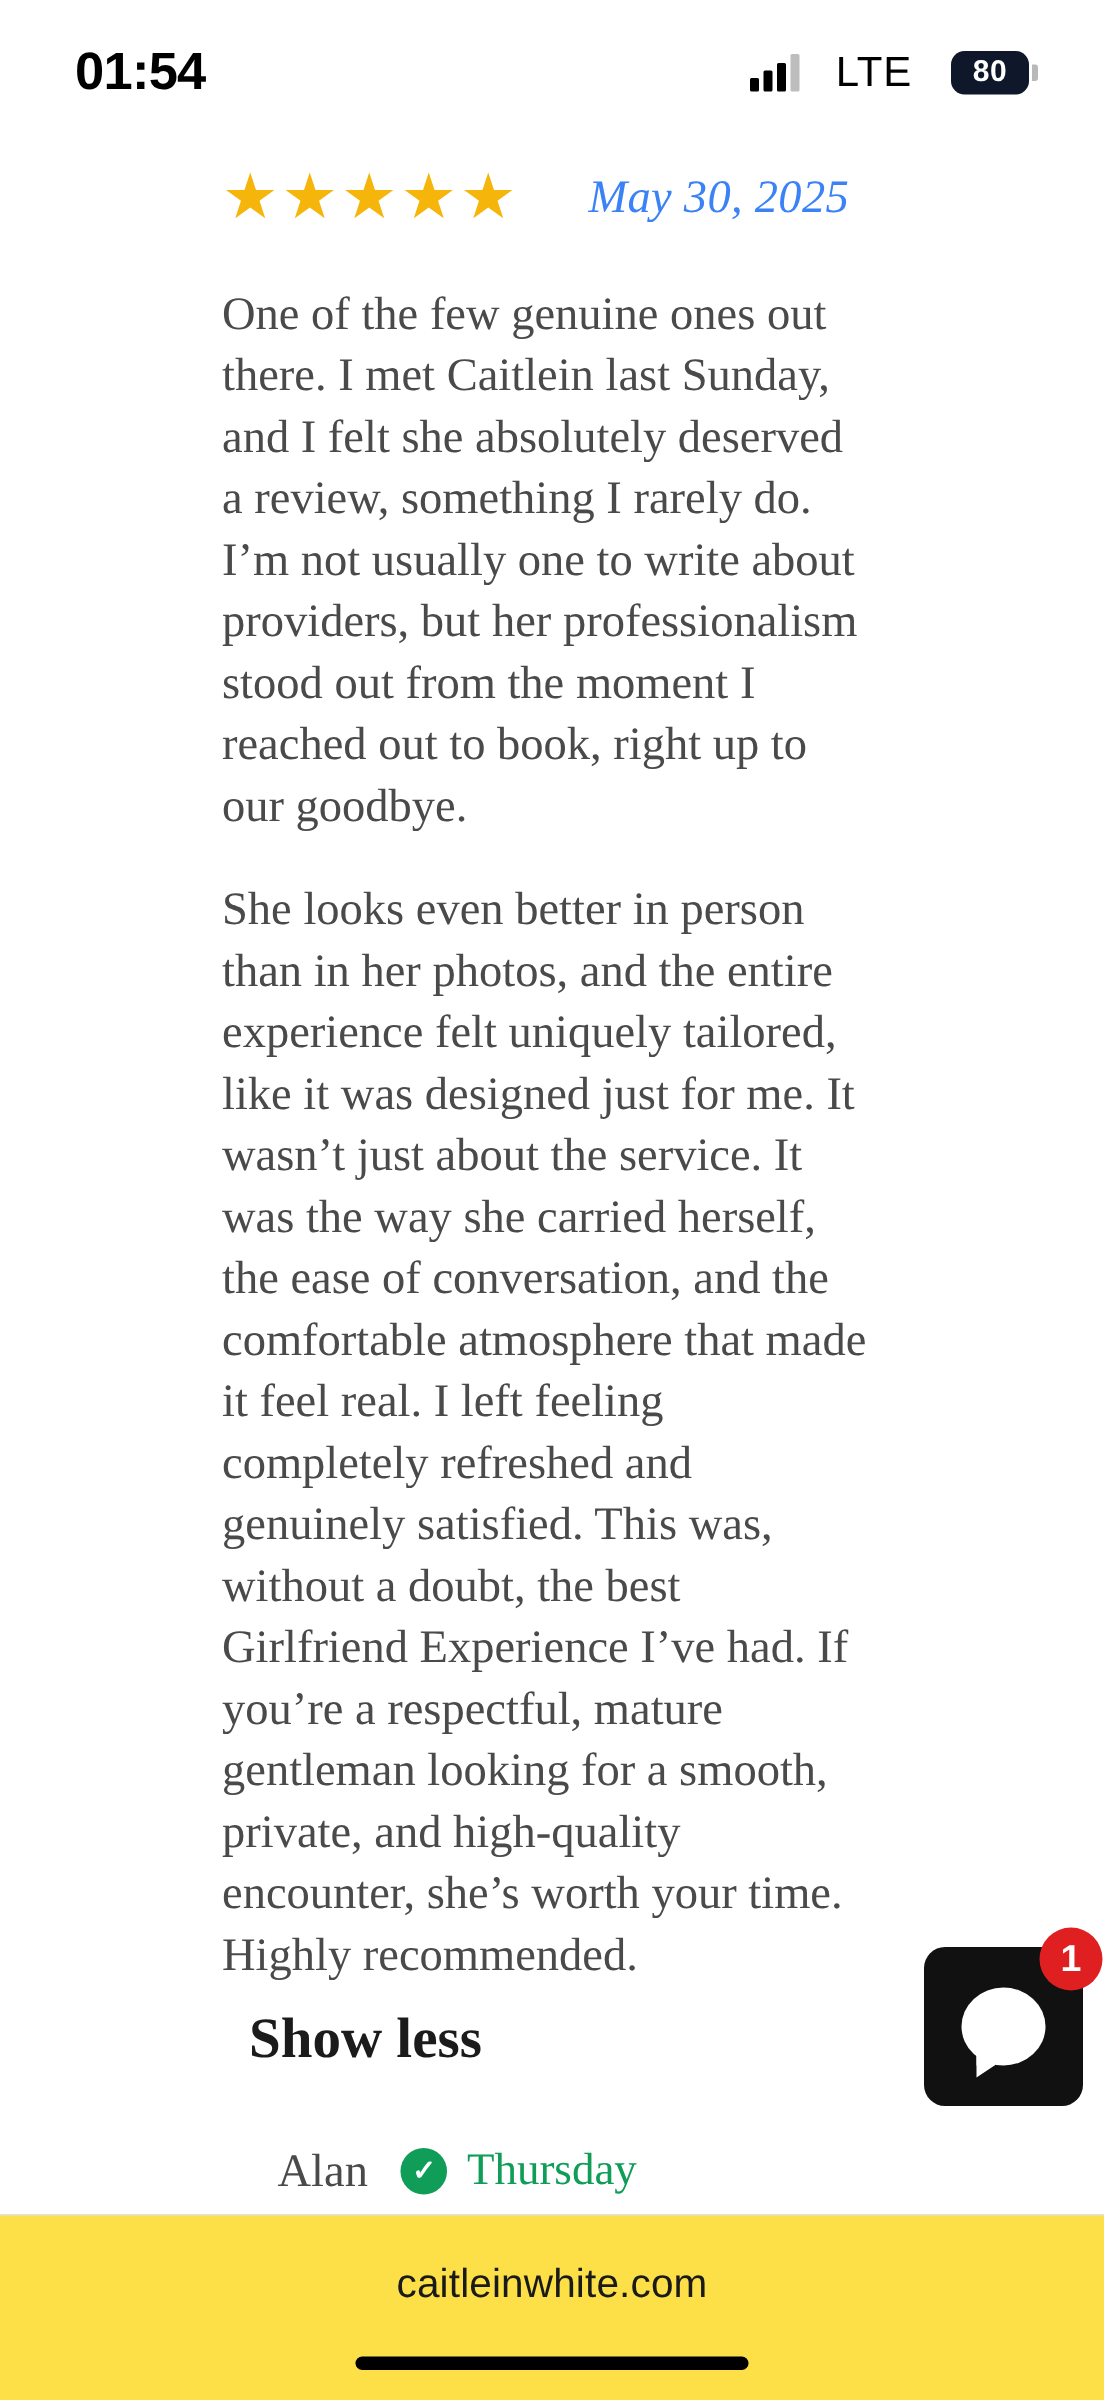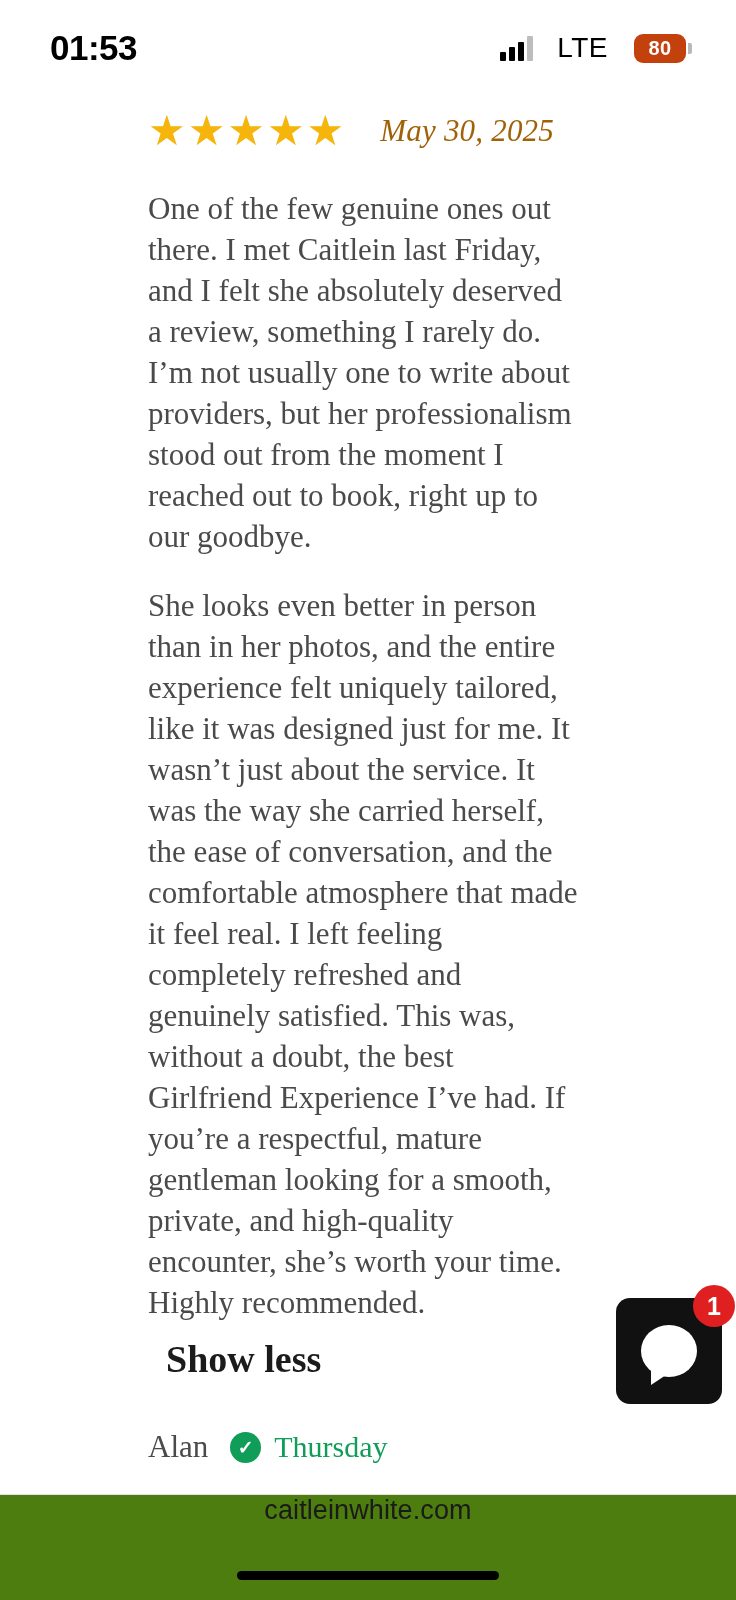--- a/index.html
+++ b/index.html
@@ -61,21 +61,21 @@
     width: 58px;
     height: 29px;
     margin-left: 6px;
     display: flex;
     align-items: center;
   }
   .battery-body {
     width: 52px;
     height: 29px;
     border-radius: 9px;
-    background: #c2410c;
+    background: #0f172a;
     color: #fff;
     font-size: 20px;
     font-weight: 700;
     display: flex;
     align-items: center;
     justify-content: center;
     letter-spacing: 0.3px;
   }
   .battery-cap {
     width: 4px;
@@ -99,22 +99,23 @@
     font-size: 42px;
     color: #f5b50a;
     letter-spacing: 2px;
     line-height: 1;
     white-space: nowrap;
   }
   .review-date {
     font-family: "Liberation Serif", serif;
     font-style: italic;
     font-size: 31px;
-    color: #a16207;
+    color: #3b82f6;
     letter-spacing: 0.2px;
+    margin-left: 12px;
   }
   .review-body {
     font-family: "Liberation Serif", serif;
     font-size: 31px;
     line-height: 41px;
     color: #4a4a4a;
     max-width: 430px;
   }
   .review-body p { margin: 0 0 28px 0; }
   .review-body p:first-child { margin-top: 26px; }
@@ -127,20 +128,21 @@
     margin: -14px 0 0 18px;
     display: inline-block;
     cursor: pointer;
   }
 
   .reviewer-row {
     display: flex;
     align-items: center;
     gap: 22px;
     margin-top: 48px;
+    margin-left: 37px;
   }
   .reviewer-name {
     font-family: "Liberation Serif", serif;
     font-size: 31px;
     color: #4a4a4a;
   }
   .verified {
     display: flex;
     align-items: center;
     gap: 13px;
@@ -211,27 +213,28 @@
     display: flex;
     align-items: center;
     justify-content: center;
   }
 
   
   .browser-bar {
     position: absolute;
     left: 0; right: 0;
     bottom: 0;
-    height: 106px;
-    background: #4d7c0f;
+    height: 124px;
+    background: #fde047;
     border-top: 1px solid #e2e2e2;
     display: flex;
     flex-direction: column;
     align-items: center;
     justify-content: flex-start;
+    padding-top: 30px;
   }
   .site-url {
     font-size: 27px;
     color: #1a1a1a;
     font-weight: 500;
     letter-spacing: 0.1px;
   }
   .home-indicator {
     position: absolute;
     bottom: 20px;
@@ -240,21 +243,21 @@
     width: 262px;
     height: 9px;
     background: #000;
     border-radius: 5px;
   }
 </style>
 </head>
 <body>
 
 <div class="status-bar">
-  <div class="status-time">01:53</div>
+  <div class="status-time">01:54</div>
   <div class="status-right">
     <div class="signal">
       <i></i>
         <i></i>
         <i></i>
         <i></i>
     </div>
     <div class="lte-label">LTE</div>
     <div class="battery">
       <div class="battery-body">80</div>
@@ -264,21 +267,21 @@
 </div>
 
 <div class="review">
 
   <div class="review-head">
     <div class="stars">★★★★★</div>
     <div class="review-date">May 30, 2025</div>
   </div>
 
   <div class="review-body">
-    <p>One of the few genuine ones out there. I met Caitlein last Friday, and I felt she absolutely deserved a review, something I rarely do. I’m not usually one to write about providers, but her professionalism stood out from the moment I reached out to book, right up to our goodbye.</p>
+    <p>One of the few genuine ones out there. I met Caitlein last Sunday, and I felt she absolutely deserved a review, something I rarely do. I’m not usually one to write about providers, but her professionalism stood out from the moment I reached out to book, right up to our goodbye.</p>
     <p>She looks even better in person than in her photos, and the entire experience felt uniquely tailored, like it was designed just for me. It wasn’t just about the service. It was the way she carried herself, the ease of conversation, and the comfortable atmosphere that made it feel real. I left feeling completely refreshed and genuinely satisfied. This was, without a doubt, the best Girlfriend Experience I’ve had. If you’re a respectful, mature gentleman looking for a smooth, private, and high-quality encounter, she’s worth your time. Highly recommended.</p>
   </div>
 
   <div class="show-less">Show less</div>
 
   <div class="reviewer-row">
     <div class="reviewer-name">Alan</div>
     <div class="verified">
       <div class="verified-badge">✓</div>
       <div class="verified-text">Thursday</div>

